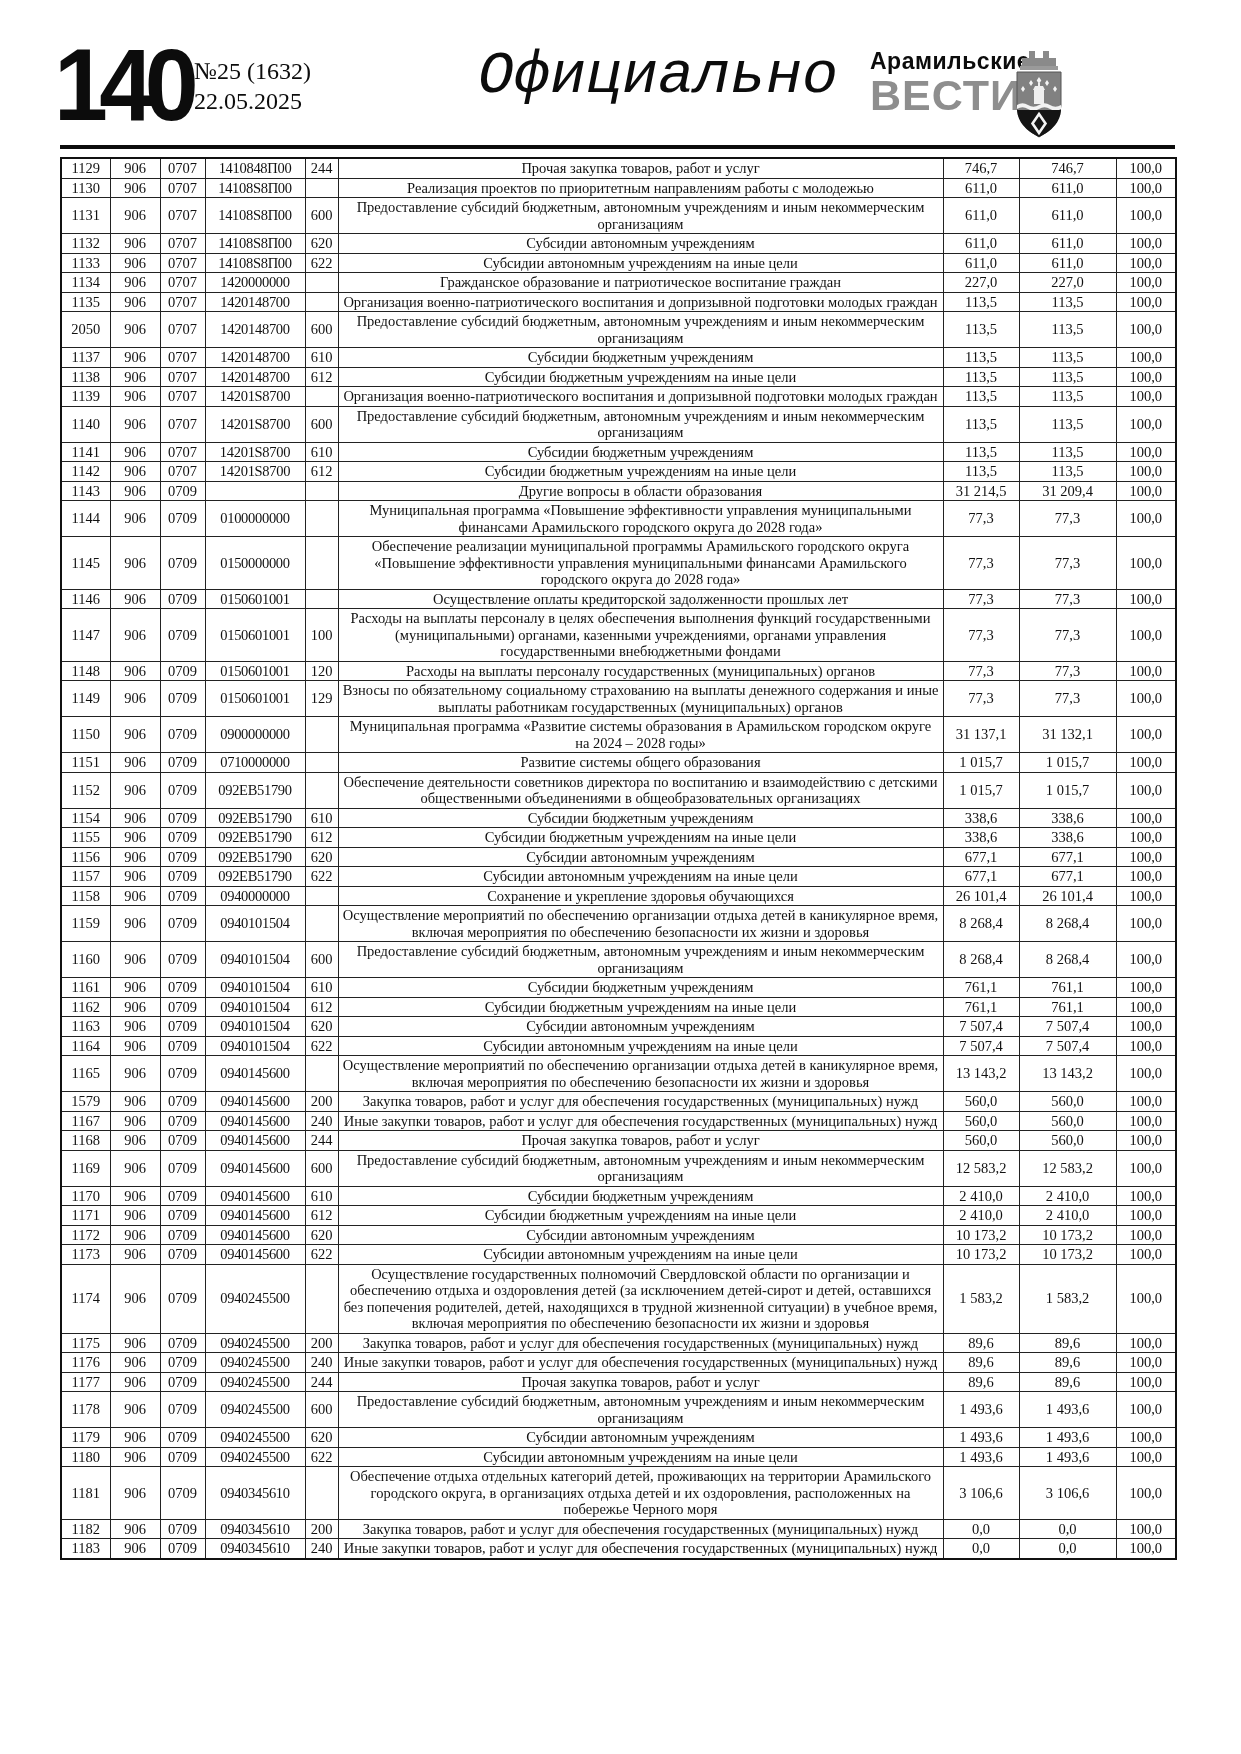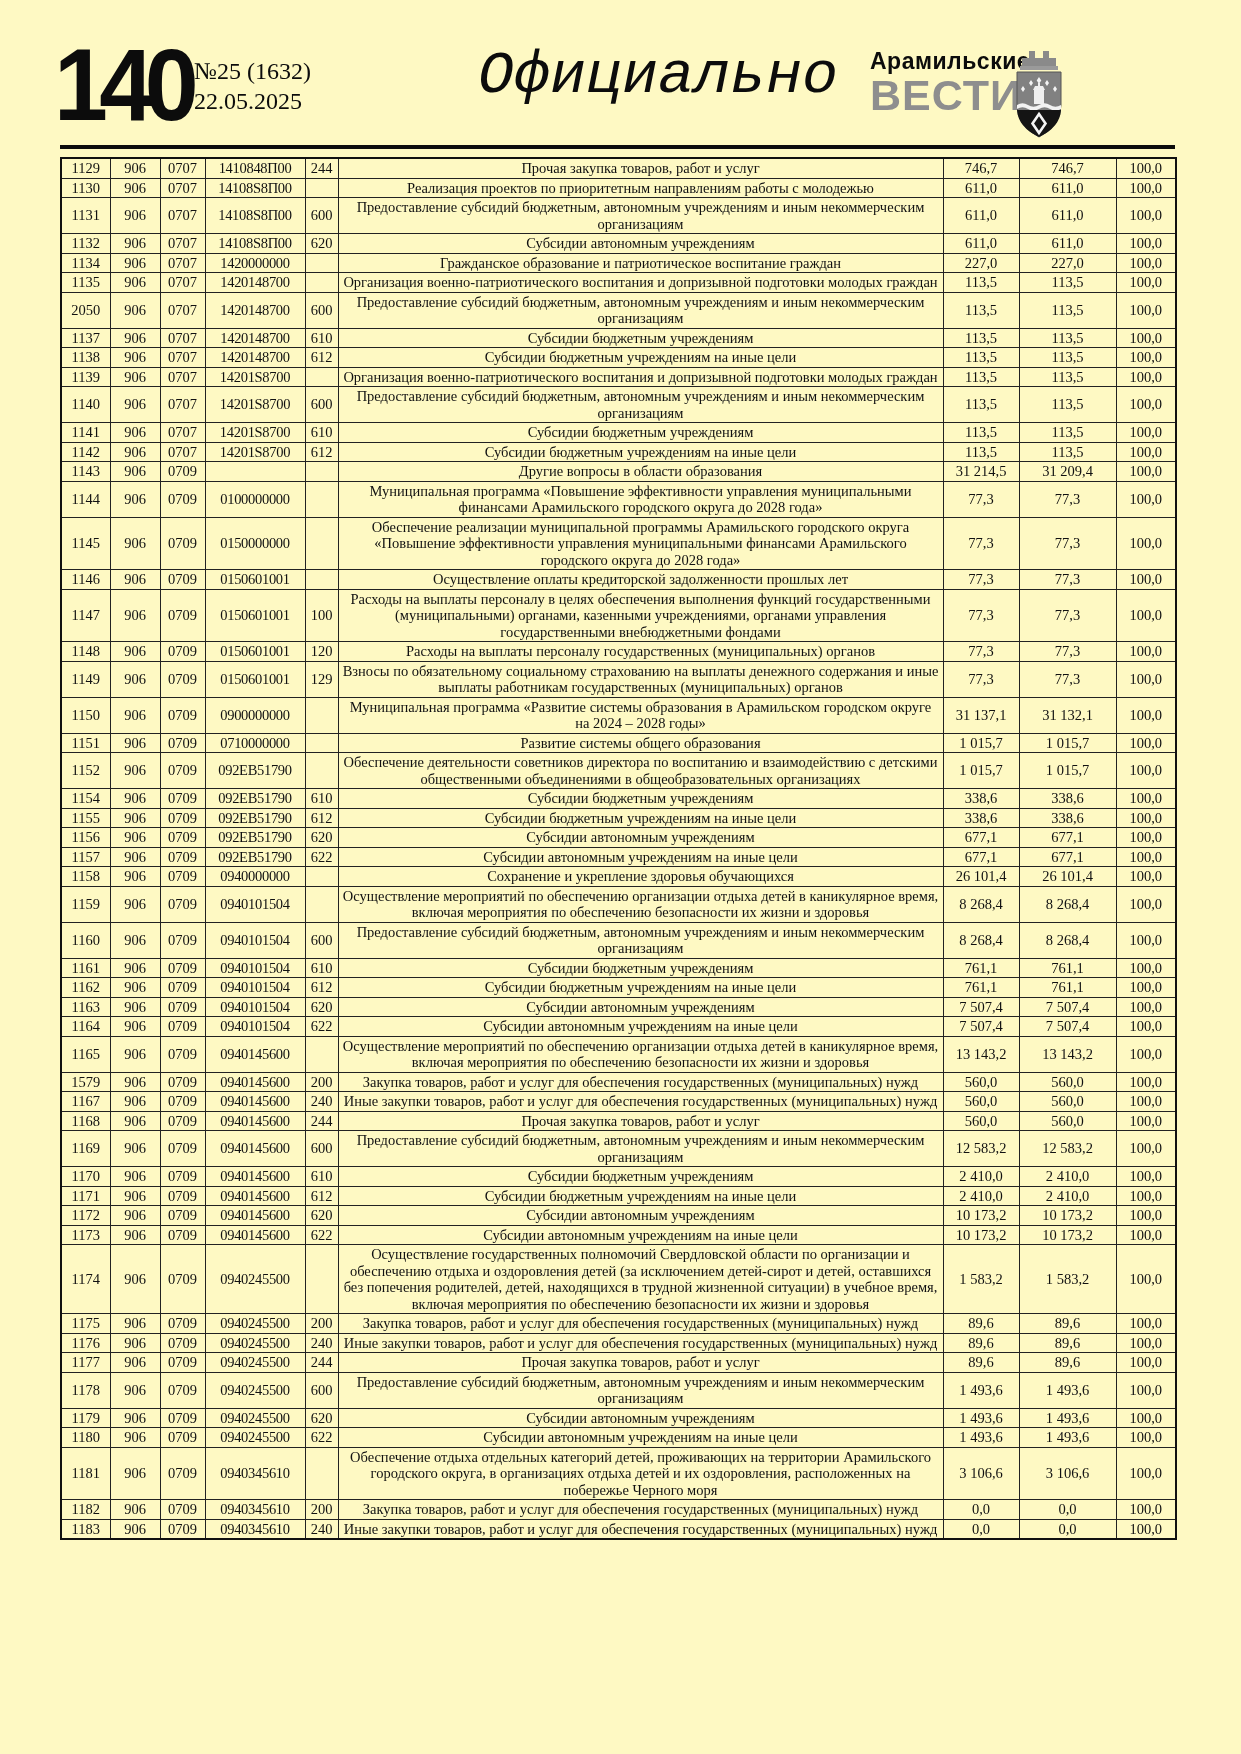--- a/index.html
+++ b/index.html
@@ -1,16 +1,16 @@
 <!DOCTYPE html>
 <html lang="ru"><head>
 <meta charset="utf-8">
 <style>
   html,body{margin:0;padding:0;background:#e9e9e9;}
-  .page{position:relative;width:1241px;height:1754px;background:#fef9c3;overflow:hidden;
+  .page{position:relative;width:1241px;height:1754px;background:#ffffff;overflow:hidden;
         font-family:"Liberation Serif",serif;color:#111;margin:0 auto;}
   
   .masthead{position:absolute;left:0;top:0;width:1241px;height:150px;}
   .page-number{position:absolute;left:54px;top:34px;font-family:"Liberation Sans",sans-serif;
         font-weight:bold;font-size:102px;line-height:1;letter-spacing:-9px;
         transform:scaleX(0.95);transform-origin:left top;color:#0c0c0c;}
   .issue-block{position:absolute;left:194px;top:56px;font-size:24px;line-height:1.25;color:#0c0c0c;}
   .section-title{position:absolute;left:658px;top:42px;transform:translateX(-50%);
         font-style:italic;font-size:60px;color:#0c0c0c;white-space:nowrap;font-family:Liberation Mono, monospace;}
   .brand{position:absolute;left:838px;top:48px;width:160px;text-align:left;margin-left:32px;}
@@ -125,20 +125,31 @@
           <td class="c1">906</td>
           <td class="c2">0707</td>
           <td class="c3">14108S8П00</td>
           <td class="c4">620</td>
           <td class="c5">Субсидии автономным учреждениям</td>
           <td class="c6">611,0</td>
           <td class="c7">611,0</td>
           <td class="c8">100,0</td>
         </tr>
         <tr>
+          <td class="c0">1133</td>
+          <td class="c1">906</td>
+          <td class="c2">0707</td>
+          <td class="c3">14108S8П00</td>
+          <td class="c4">622</td>
+          <td class="c5">Субсидии автономным учреждениям на иные цели</td>
+          <td class="c6">611,0</td>
+          <td class="c7">611,0</td>
+          <td class="c8">100,0</td>
+        </tr>
+        <tr>
           <td class="c0">1134</td>
           <td class="c1">906</td>
           <td class="c2">0707</td>
           <td class="c3">1420000000</td>
           <td class="c4"></td>
           <td class="c5">Гражданское образование и патриотическое воспитание граждан</td>
           <td class="c6">227,0</td>
           <td class="c7">227,0</td>
           <td class="c8">100,0</td>
         </tr>

